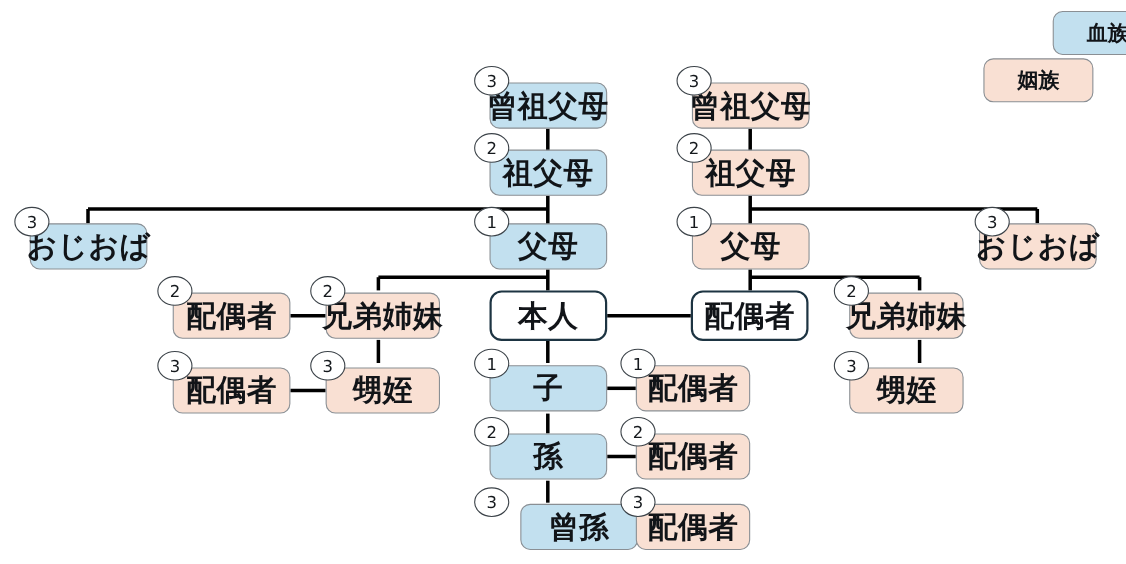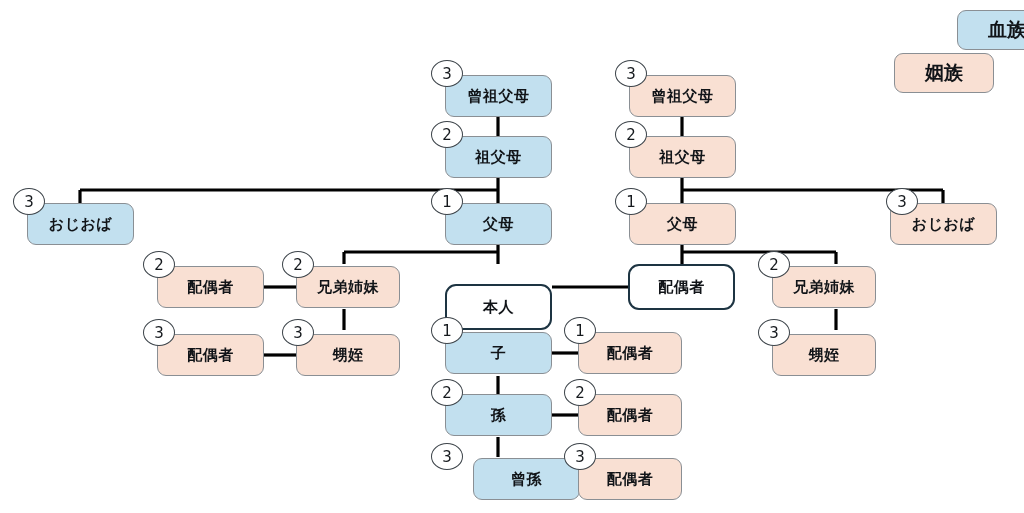--- a/index.html
+++ b/index.html
@@ -26,21 +26,21 @@
     pointer-events: none;
   }
   .node {
     position: absolute;
     box-sizing: border-box;
     border-radius: 9px;
     border: 1.3px solid #8a8f94;
     display: flex;
     align-items: center;
     justify-content: center;
-    font-size: 15px;
+    font-size: 27px;
     font-weight: 700;
     color: #111418;
     letter-spacing: 0.5px;
     z-index: 3;
   }
   .node.blood  { background: #c2e0ef; }
   .node.inlaw  { background: #f9e0d3; }
   .node.self   {
     background: #ffffff;
     border: 2.6px solid #1d3442;
@@ -182,21 +182,21 @@
     <span>3</span>
   </div>
 
   <div class="node inlaw" style="left:157px; top:334px; width:107px; height:42px;">
     <span class="node-label">配偶者</span>
   </div>
   <div class="badge" style="left:143px; top:319px;">
     <span>3</span>
   </div>
 
-  <div class="node self" style="left:445px; top:264px; width:107px; height:46px;margin-top:20px;">
+  <div class="node self" style="left:445px; top:264px; width:107px; height:46px;">
     <span class="node-label">本人</span>
   </div>
   <div class="node self" style="left:628px; top:264px; width:107px; height:46px;">
     <span class="node-label">配偶者</span>
   </div>
 
   <div class="node inlaw" style="left:629px; top:75px; width:107px; height:42px;">
     <span class="node-label">曾祖父母</span>
   </div>
   <div class="badge" style="left:615px; top:60px;">

